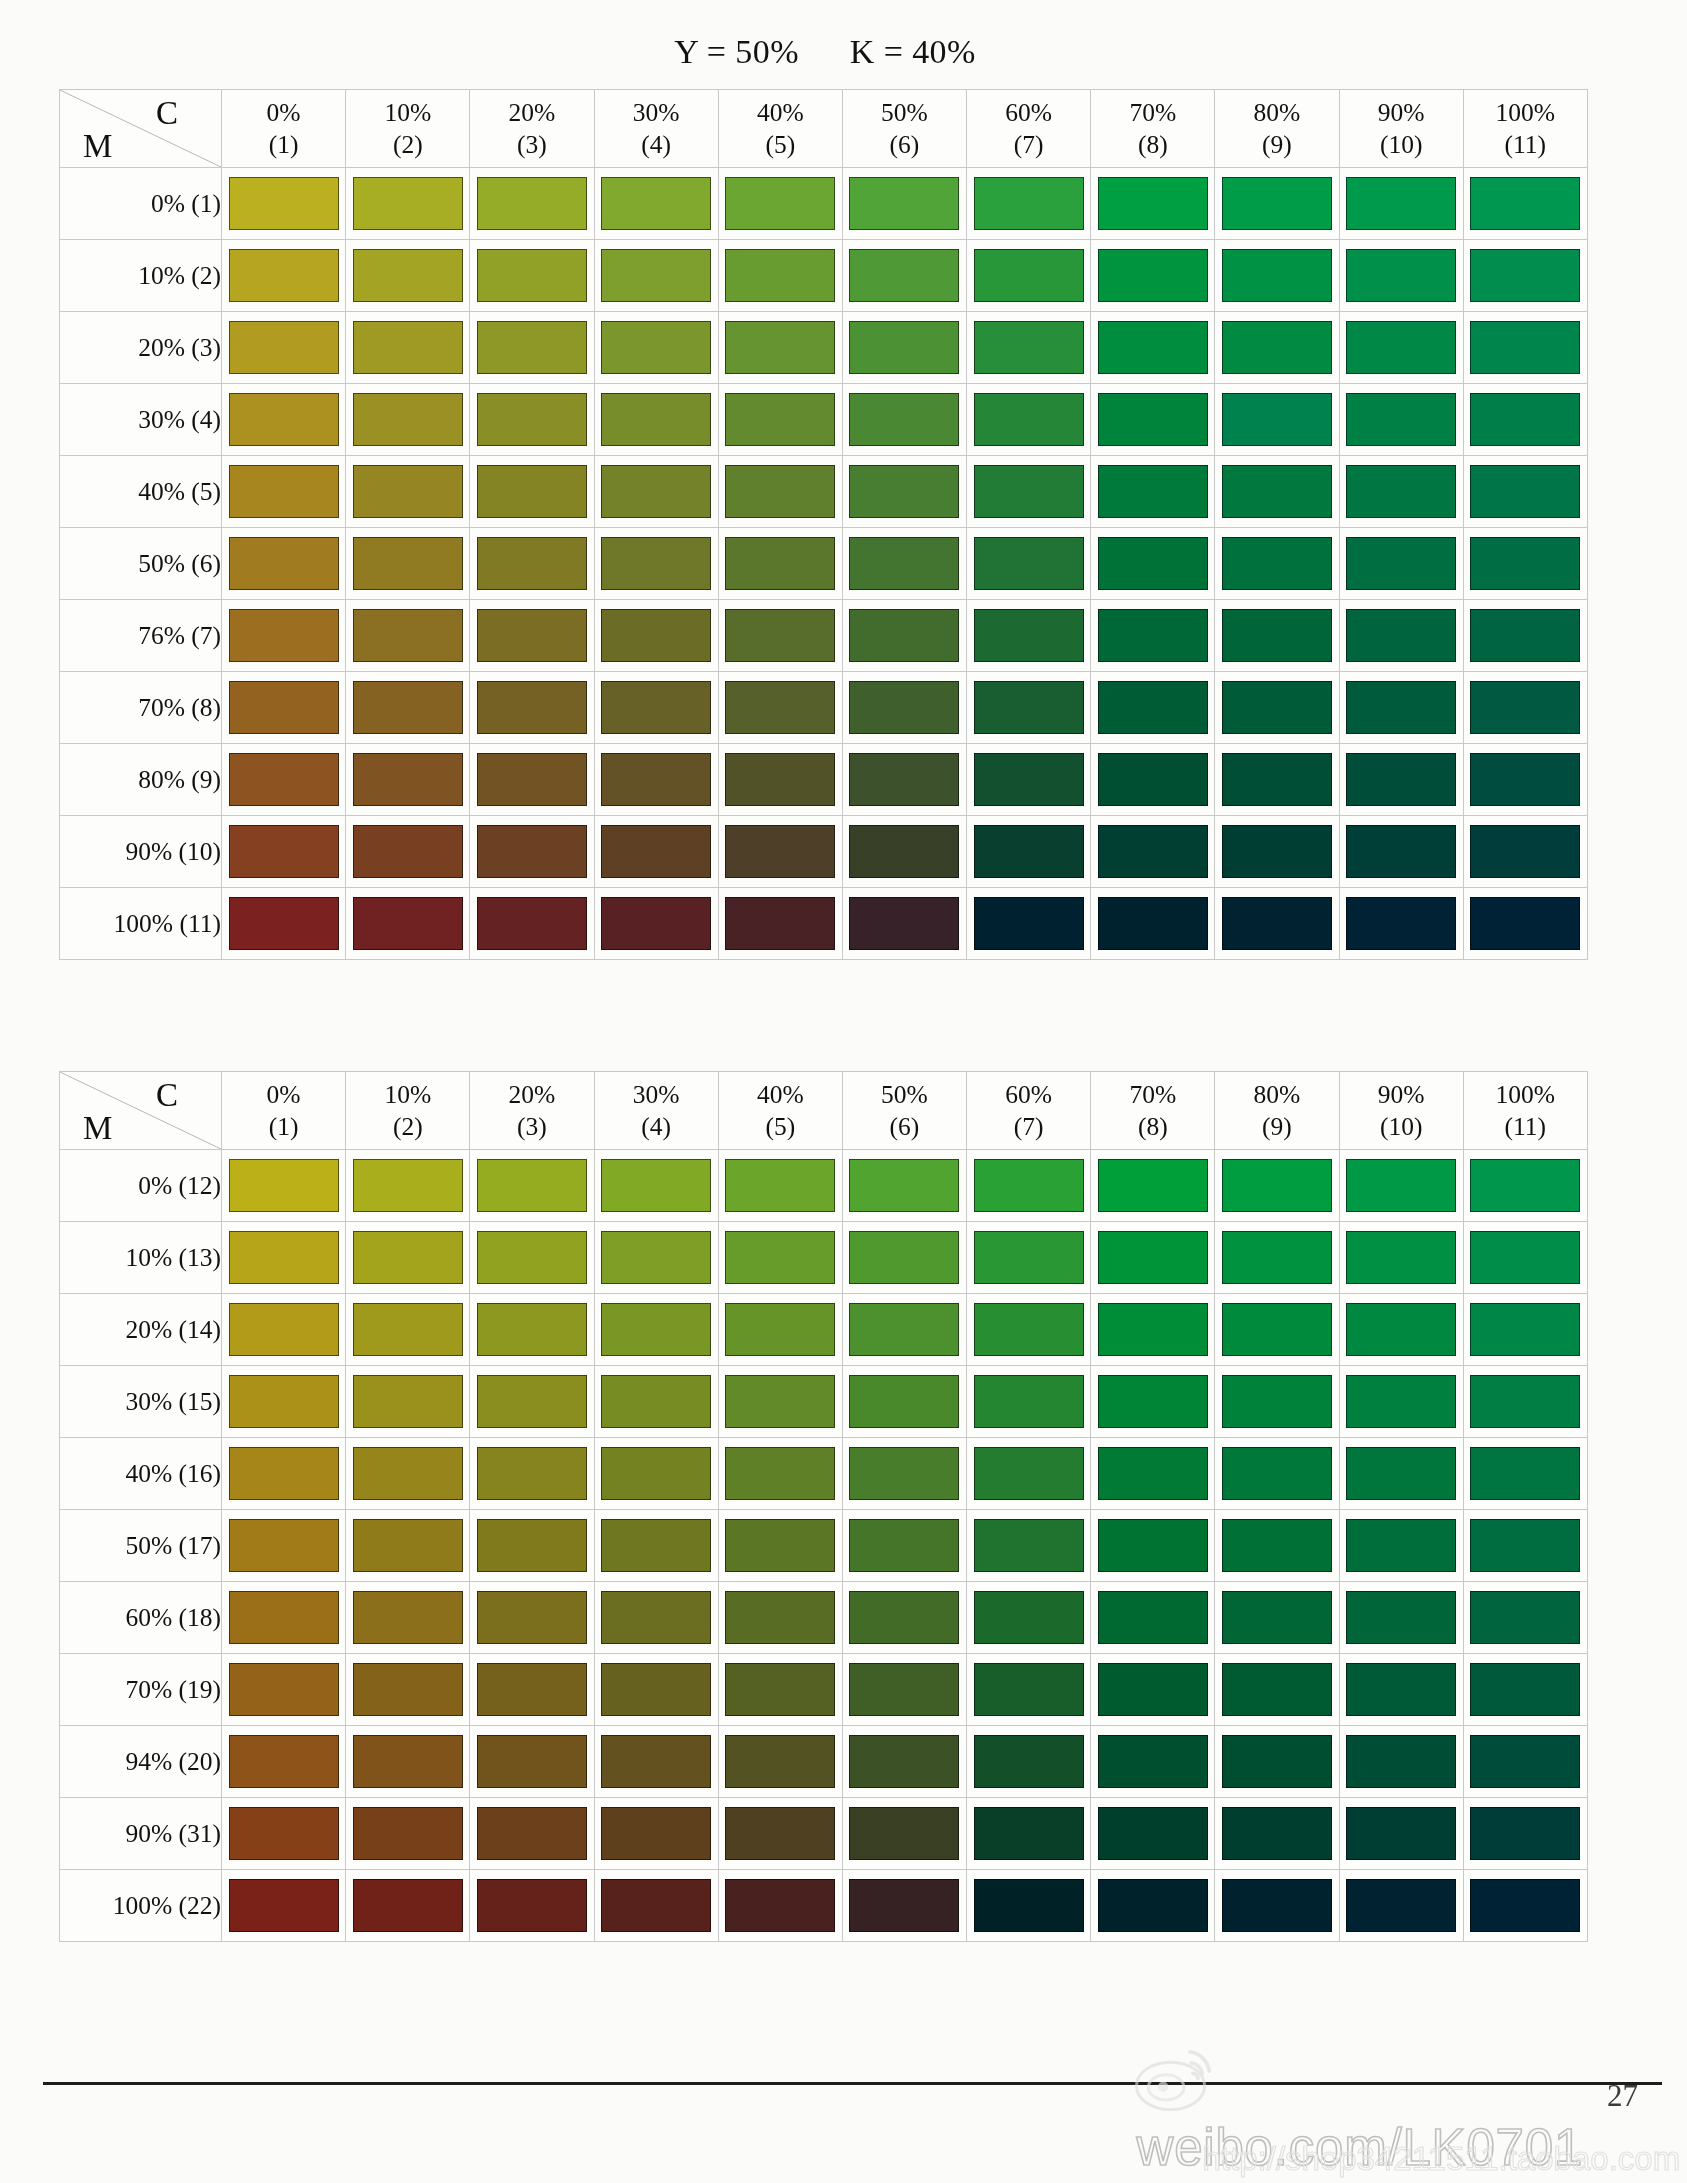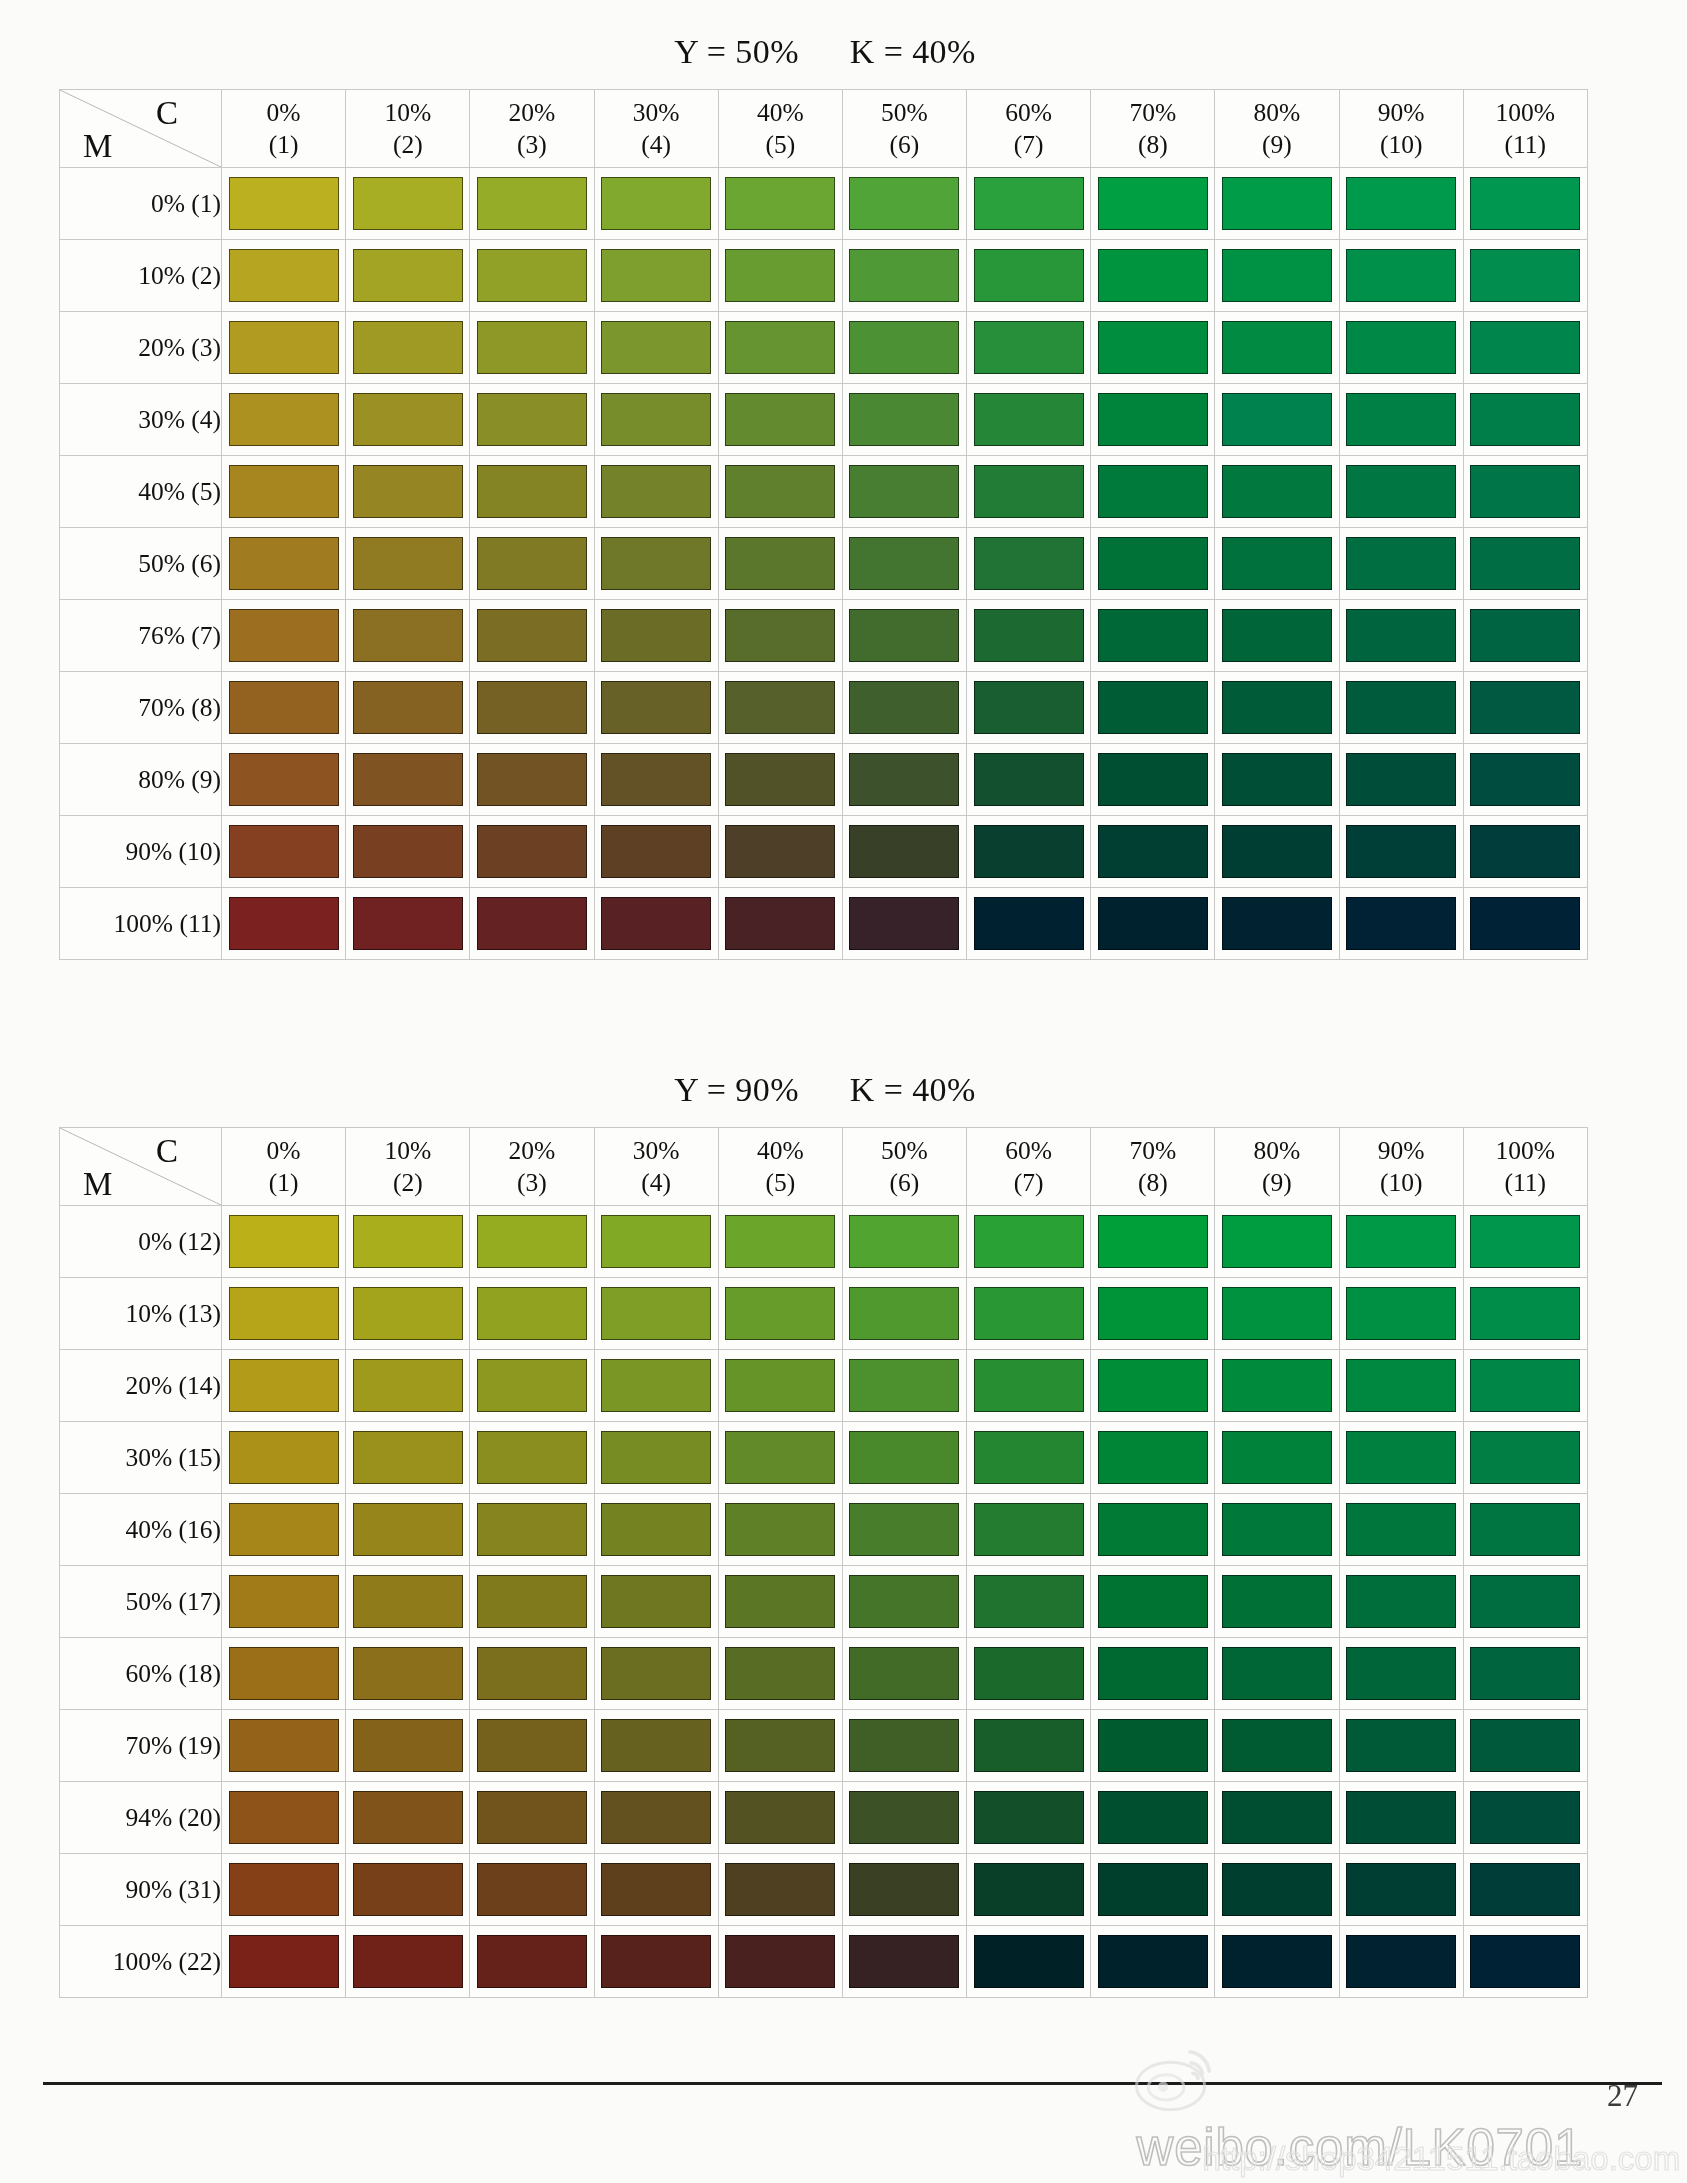--- a/index.html
+++ b/index.html
@@ -649,21 +649,20 @@
               <span class="swatch" style="background-color: rgb(0, 34, 52);"></span>
             </td>
             <td class="swatch-cell">
               <span class="swatch" style="background-color: rgb(0, 34, 55);"></span>
             </td>
           </tr>
         </tbody>
       </table>
     </div>
   <div class="chart-block" id="block-1">
-      <div class="chart-title"><span>Y = 90%</span><span class="gap"></span><span>K = 40%</span></div>
       <table class="cmyk-table">
         <thead>
           <tr>
             <th class="corner-cell">
               <svg class="diag" preserveAspectRatio="none" viewBox="0 0 100 100">
                 <line x1="0" y1="0" x2="100" y2="100" stroke="#9a9a9a" stroke-width="0.7" vector-effect="non-scaling-stroke"></line>
               </svg>
               <span class="lbl-c">C</span>
               <span class="lbl-m">M</span>
             </th>

